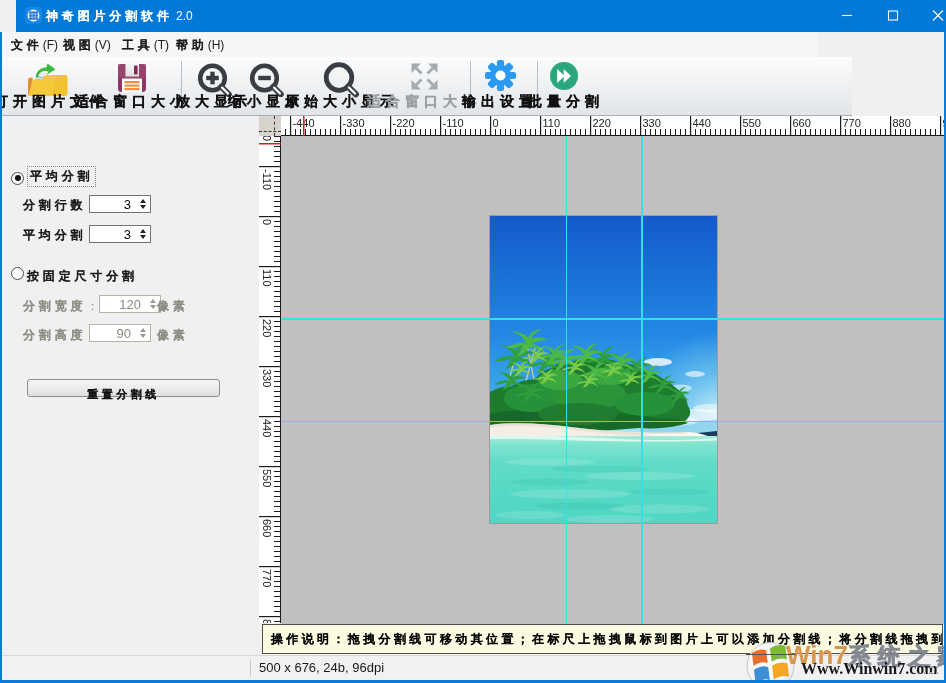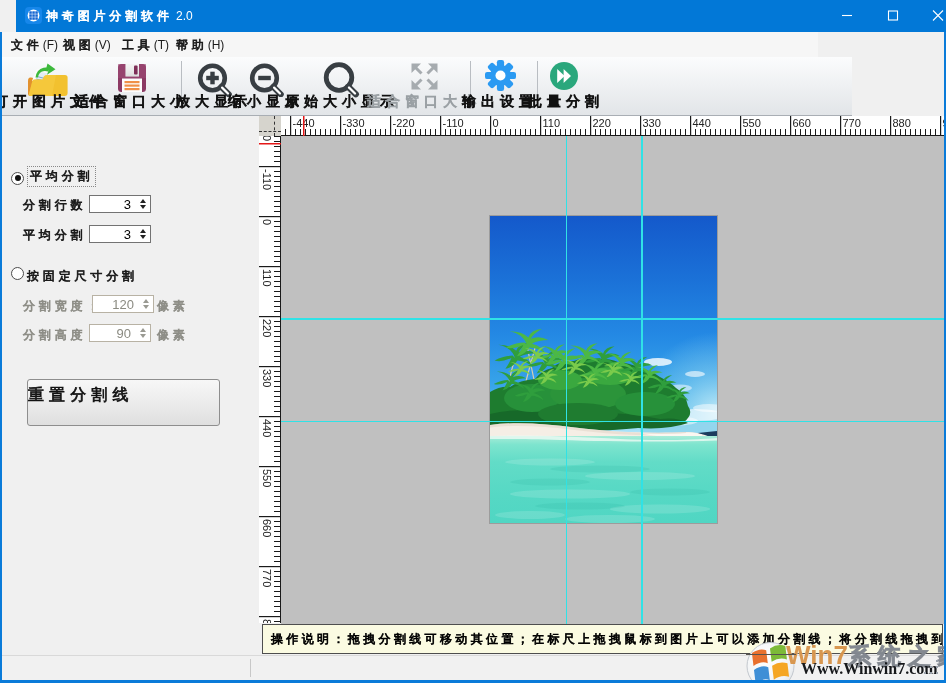--- a/index.html
+++ b/index.html
@@ -26,21 +26,21 @@
 .radio{position:absolute;width:13px;height:13px;border:1px solid #4c4c4c;border-radius:50%;background:#fff}
 .radio.on:after{content:"";position:absolute;left:2.5px;top:2.5px;width:6px;height:6px;border-radius:50%;background:#111}
 .spin{position:absolute;width:62px;height:18px;background:#fff;border:1px solid #737373;font-size:13px;color:#000}
 .spin .val{position:absolute;right:19px;top:0;line-height:17px}
 .spin.dis{border-color:#b8b2a4}
 .spin.dis .val{color:#8b8b82}
 .arr-up{position:absolute;right:4px;top:3px;width:0;height:0;border-left:3.5px solid transparent;border-right:3.5px solid transparent;border-bottom:4.5px solid #222}
 .arr-dn{position:absolute;right:4px;bottom:3px;width:0;height:0;border-left:3.5px solid transparent;border-right:3.5px solid transparent;border-top:4.5px solid #222}
 .spin.dis .arr-up{border-bottom-color:#9a9a92}
 .spin.dis .arr-dn{border-top-color:#9a9a92}
-#rbtn{left:27px;top:263px;width:193px;height:47px;background:linear-gradient(#f7f7f7,#ededed 45%,#dfdfdf);border:1px solid #8e8e8e;border-radius:3px;font-size:16px;color:#111;line-height:29px}
+#rbtn{left:27px;top:263px;width:193px;height:18px;background:linear-gradient(#f7f7f7,#ededed 45%,#dfdfdf);border:1px solid #8e8e8e;border-radius:3px;text-align:center;font-size:11px;color:#111;line-height:29px}
 
 #split{left:256px;top:116px;width:25px;height:539px;background:#f0f0f0}
 
 #corner{left:259px;top:116px;width:22px;height:20px;background:#d6d4cd}
 
 #hruler{left:281px;top:116px}
 #vruler{left:259px;top:136px}
 
 #canvas{left:281px;top:136px;width:663px;height:487.5px;background:#c0c0c0;overflow:hidden}
 .cyanv{position:absolute;top:0;width:1.5px;height:487.5px;background:#30e2e6}
@@ -199,21 +199,21 @@
     </div>
   <div class="plabel" style="left:23px;top:111px"><span class="cjk">平均分割</span>：</div>
   <div class="spin" style="left:89px;top:108.5px">
       <span class="val">3</span>
       <span class="arr-up"></span>
       <span class="arr-dn"></span>
     </div>
   <div class="radio" style="left:11px;top:151px"></div>
   <div class="plabel" style="left:27px;top:151.5px"><span class="cjk">按固定尺寸分割</span></div>
   <div class="plabel dis" style="left:23px;top:182px"><span class="cjk">分割宽度</span>：</div>
-  <div class="spin dis" style="left:92px;top:179px">
+  <div class="spin dis" style="left:99px;top:179px">
       <span class="val">120</span>
       <span class="arr-up"></span>
       <span class="arr-dn"></span>
     </div>
   <div class="plabel dis" style="left:157px;top:182px"><span class="cjk">像素</span></div>
   <div class="plabel dis" style="left:23px;top:211px"><span class="cjk">分割高度</span>：</div>
   <div class="spin dis" style="left:89px;top:208px">
       <span class="val">90</span>
       <span class="arr-up"></span>
       <span class="arr-dn"></span>
@@ -397,20 +397,21 @@
   <div class="cyanv" style="left:284.5px"></div>
   <div class="cyanv" style="left:360px"></div>
   <div class="cyanh" style="top:182.3px"></div>
   <div class="cyanh" style="top:284.6px"></div>
 </div>
 
 <div class="abs" id="hint"><span class="cjk">操作说明：拖拽分割线可移动其位置；在标尺上拖拽鼠标到图片上可以添加分割线；将分割线拖拽到窗口外部可以删除该分割线</span></div>
 
 <div class="abs" id="status">
   <div class="abs" style="left:250px;top:3px;width:1px;height:18px;background:#c8c8c8"></div>
+  <div class="abs" style="left:259px;top:0;line-height:24px">500 x 676, 24b, 96dpi</div>
 </div>
 
 <svg class="abs" style="left:746px;top:642px;z-index:20" width="49" height="48" viewBox="0 0 49 48">
   <defs>
     <radialGradient id="orb" cx=".4" cy=".35" r=".8">
       <stop offset="0" stop-color="#ffffff"></stop>
       <stop offset=".7" stop-color="#f0f2f4"></stop>
       <stop offset="1" stop-color="#d5dade"></stop>
     </radialGradient>
   </defs>

